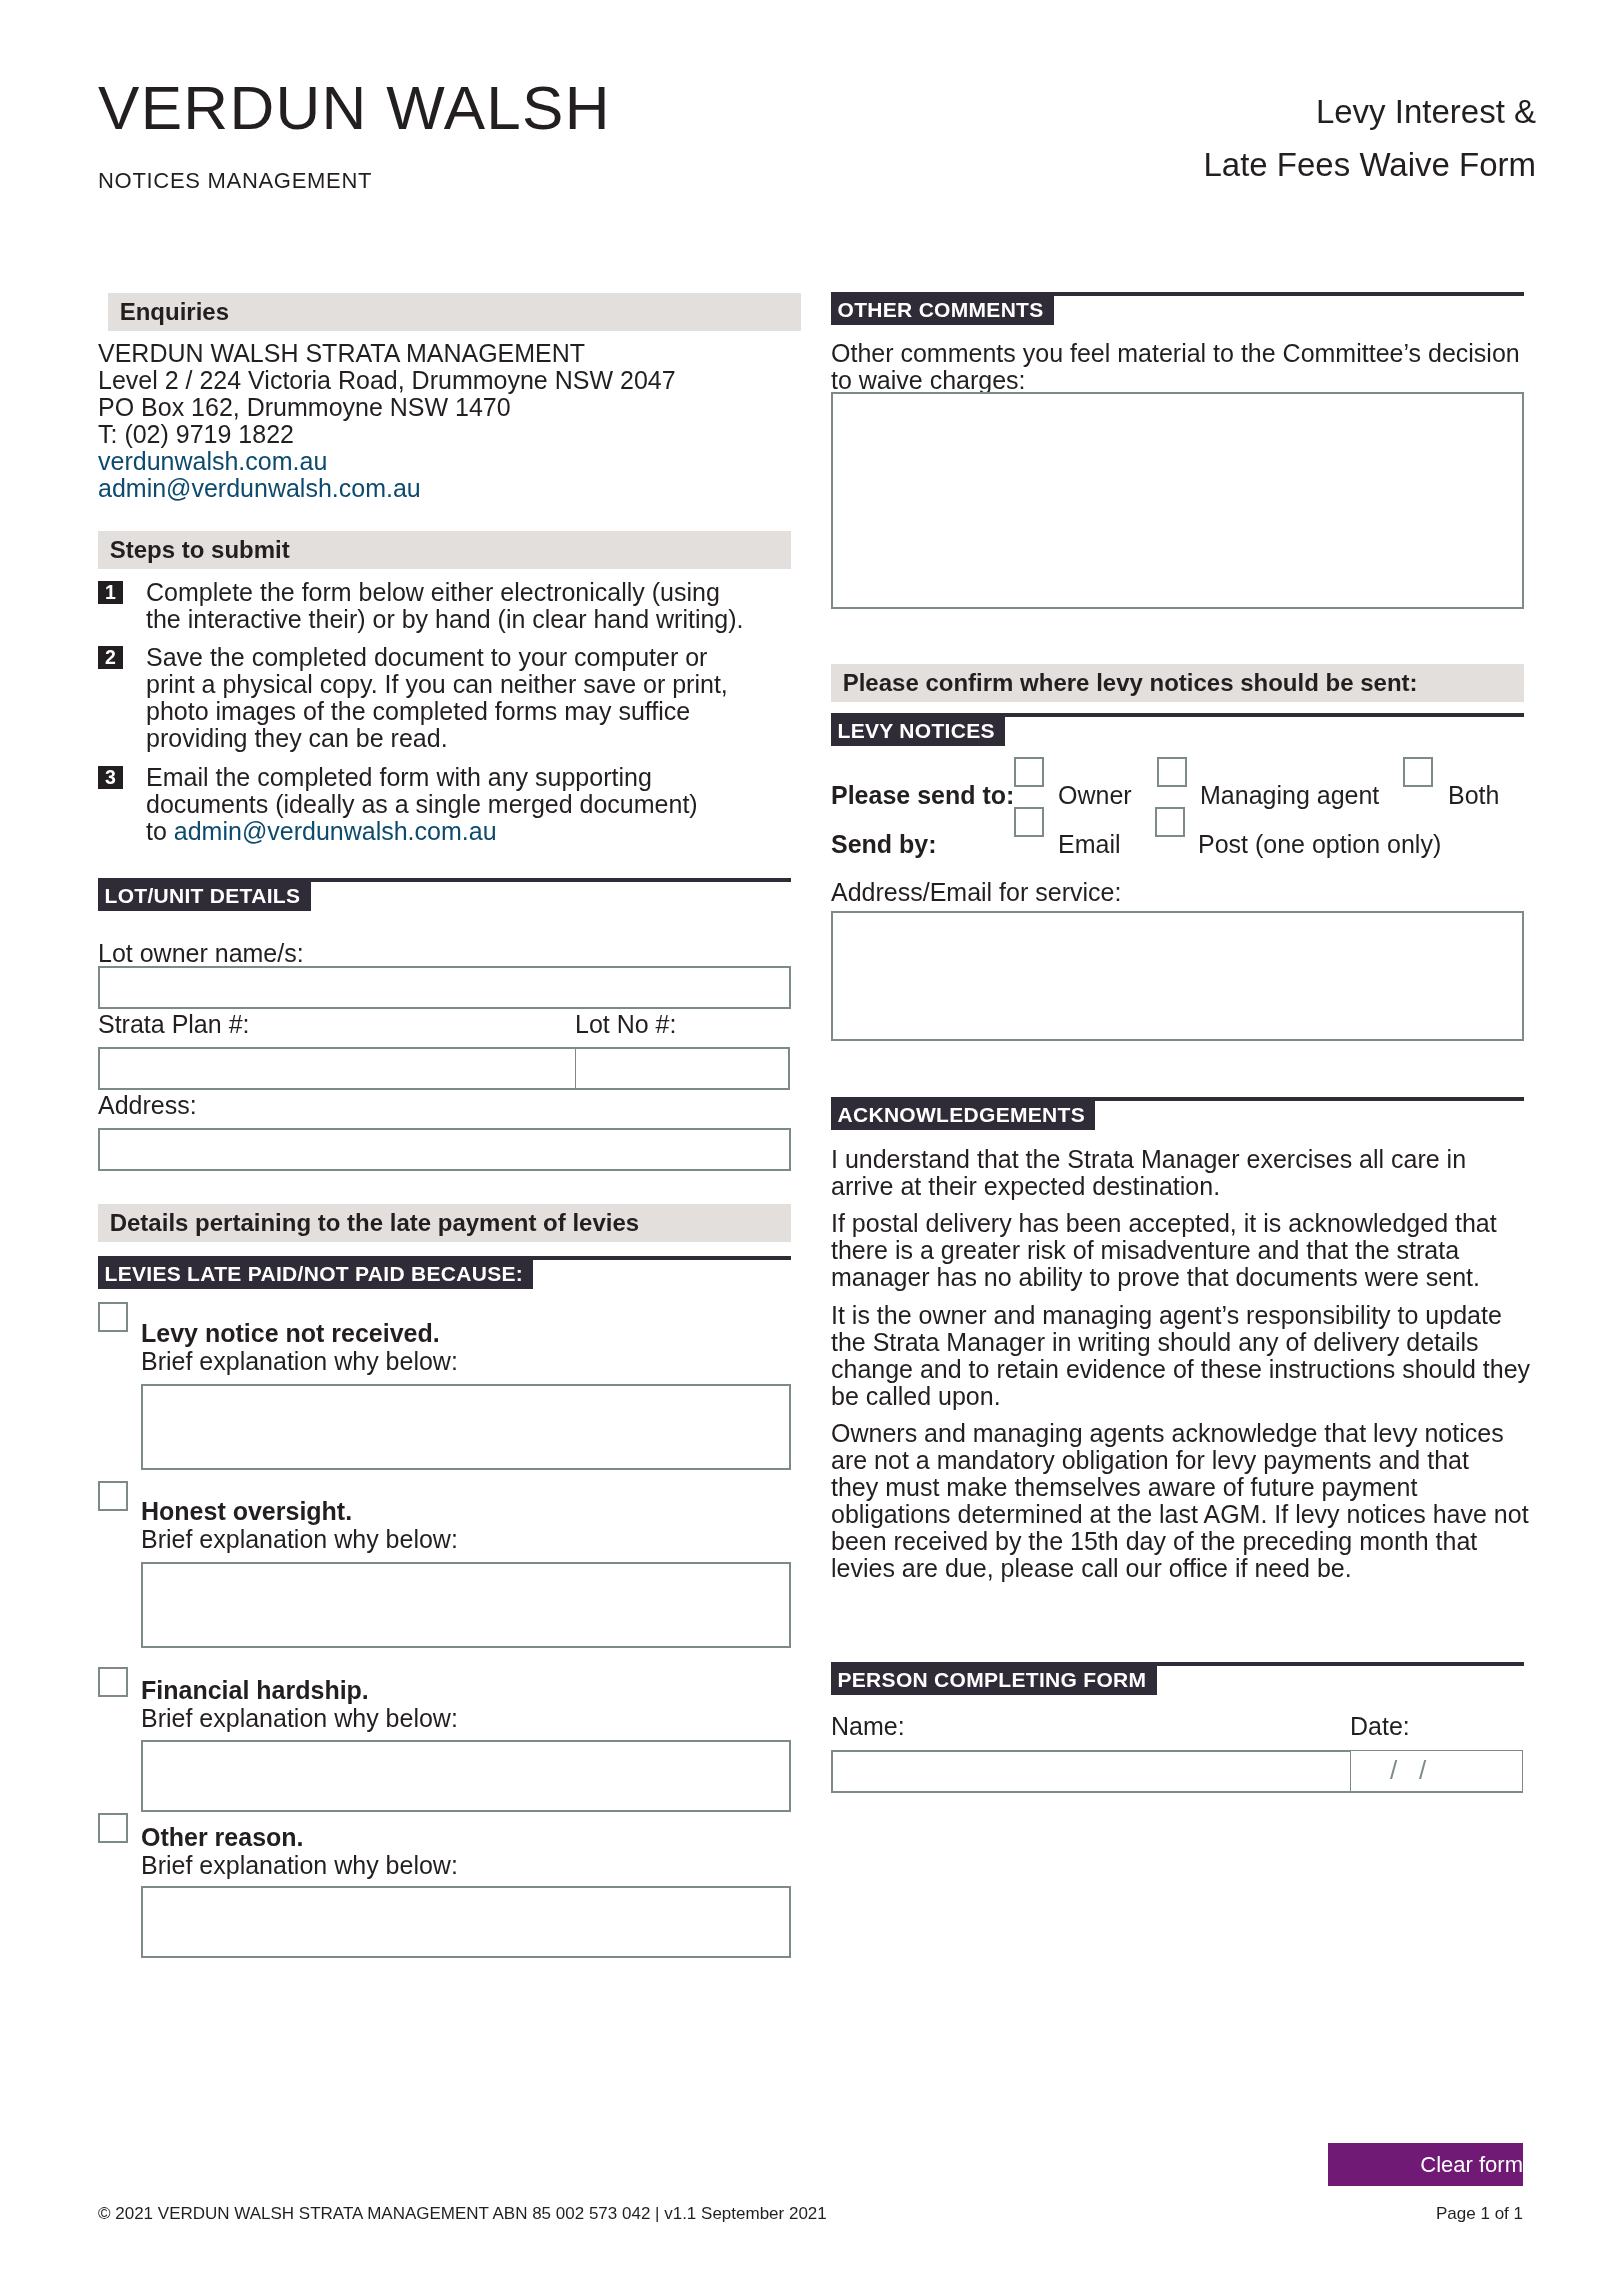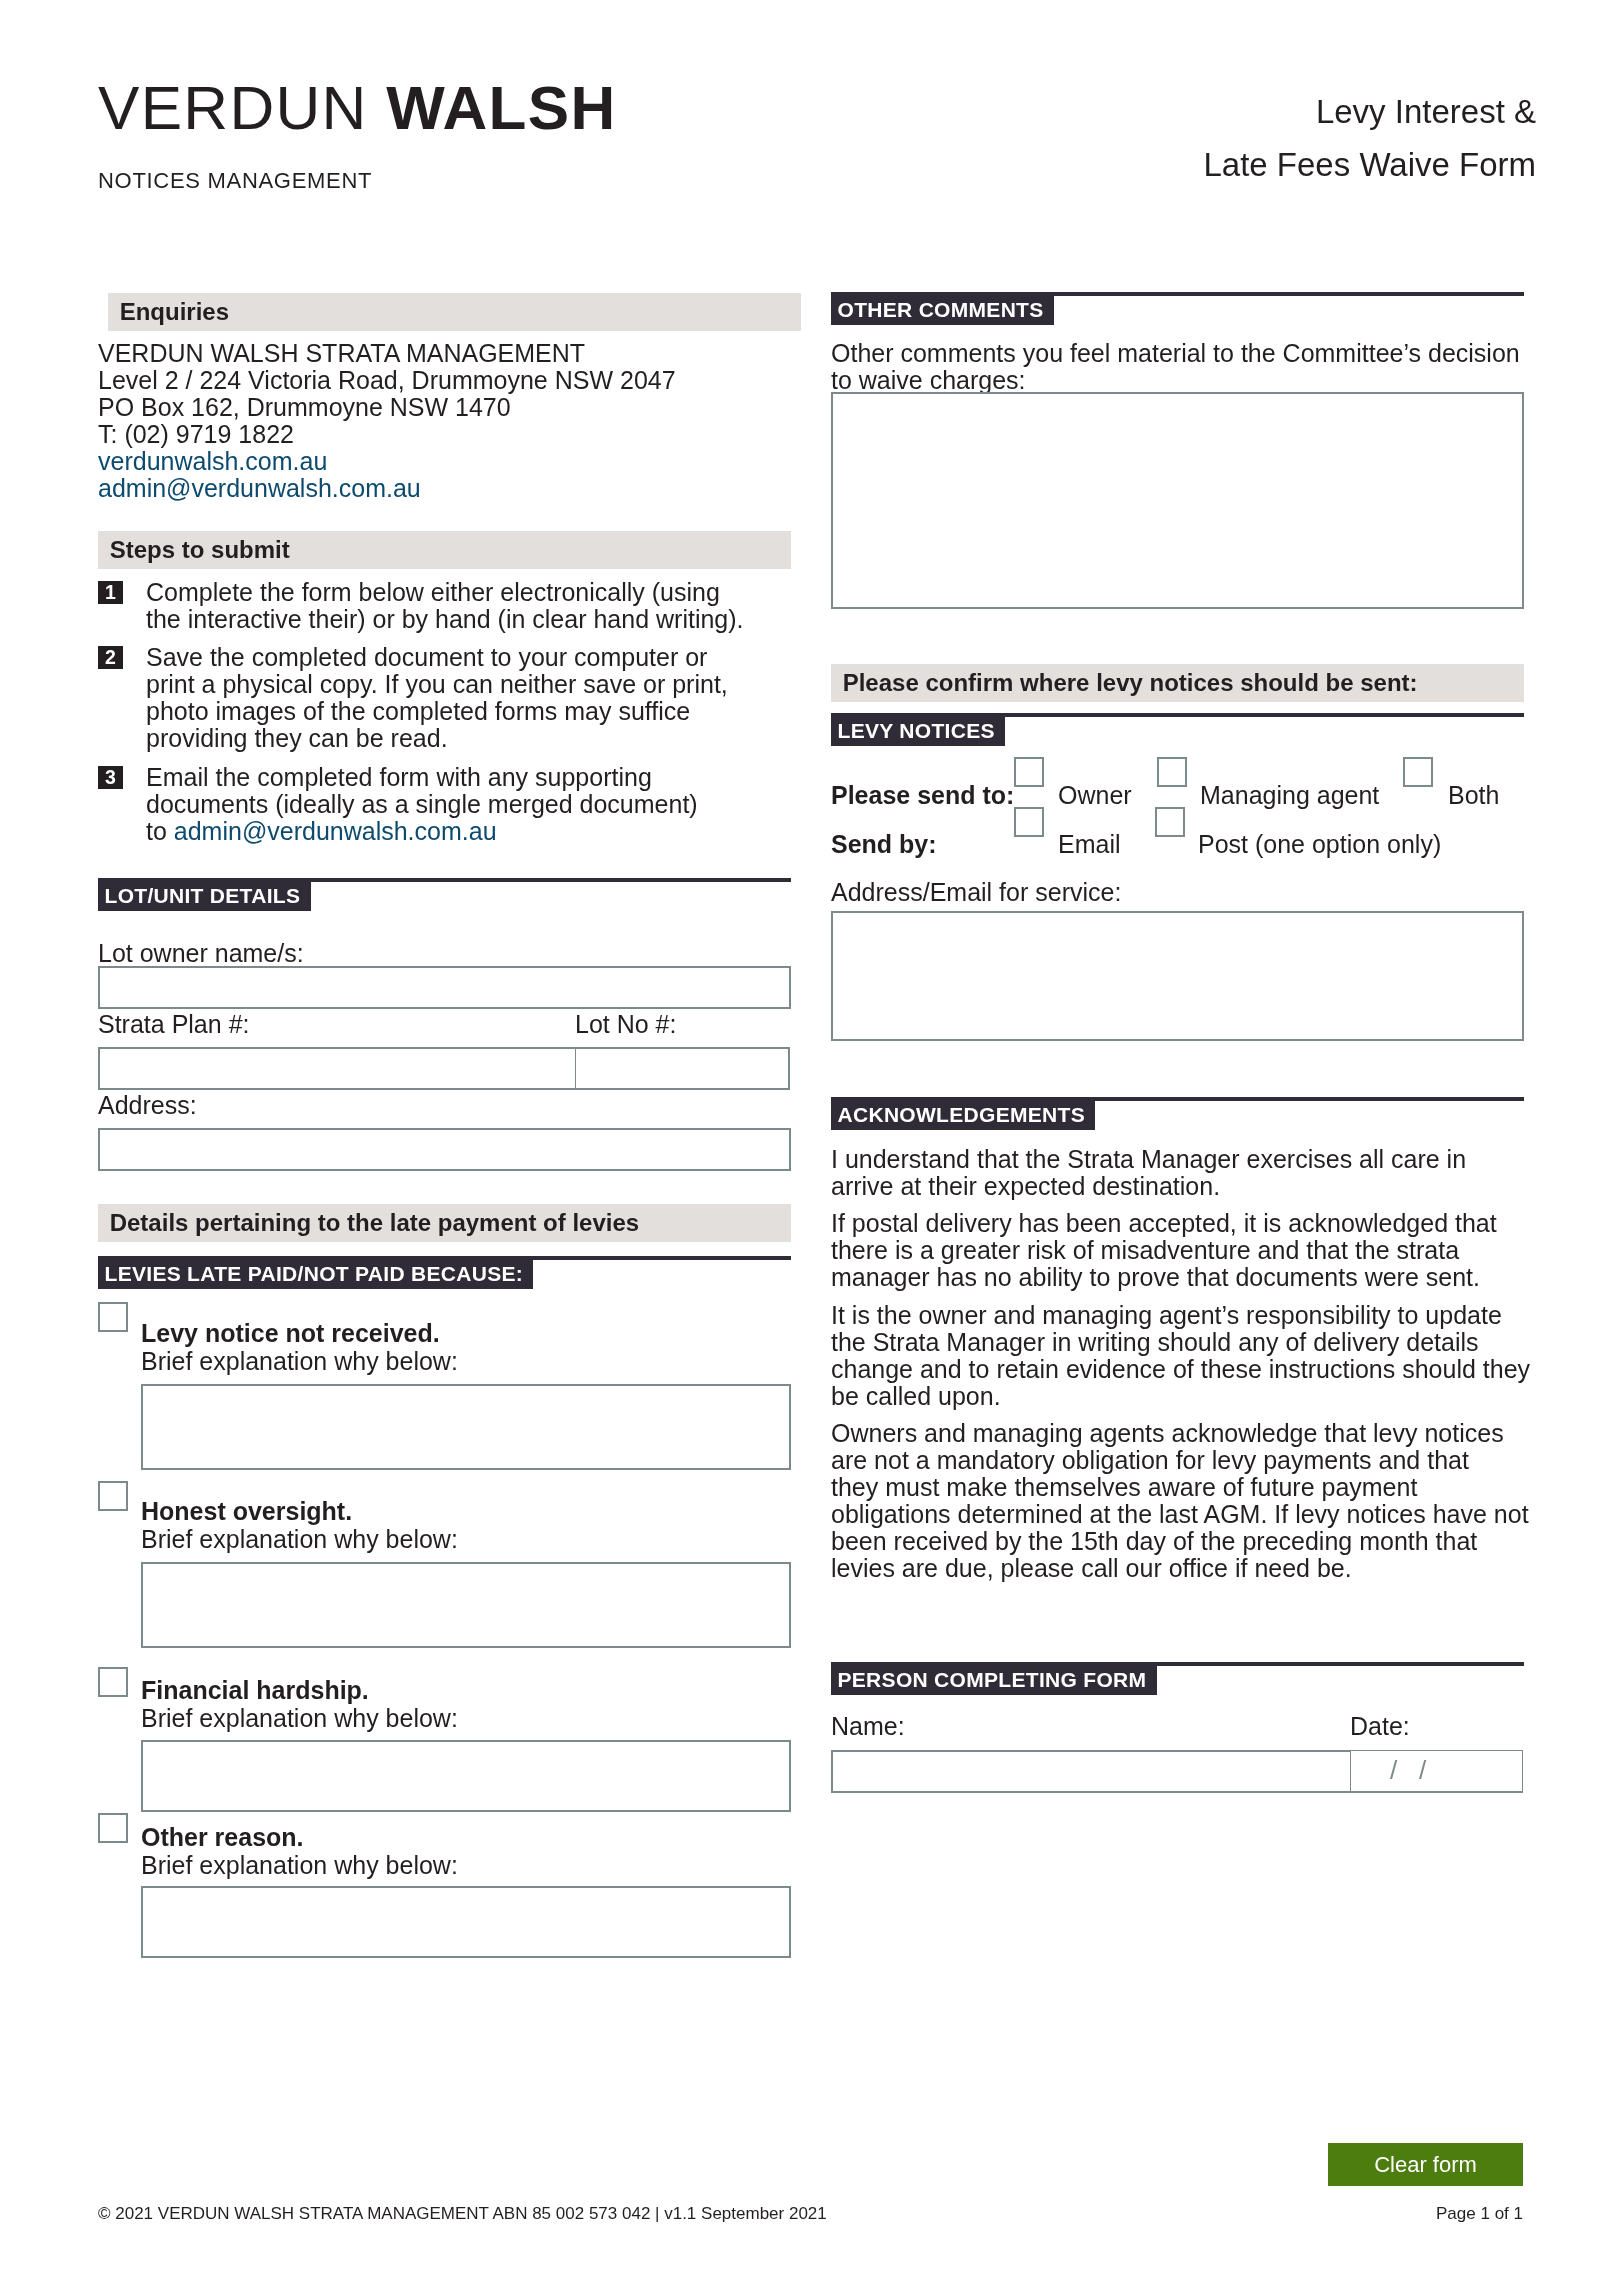--- a/index.html
+++ b/index.html
@@ -1,32 +1,32 @@
 <!DOCTYPE html>
 <html style="font-size:10.4px"><head>
 <meta charset="utf-8">
 <style>
   html, body { margin:0; padding:0; background:#ffffff; }
   body { width:1617px; height:2284px; position:relative; font-family:"Liberation Sans", sans-serif; color:#231f20; overflow:hidden; }
   .abs { position:absolute; }
   .logo-main { left:98px; top:77px; font-size:62px; letter-spacing:1.3px; line-height:1; white-space:nowrap; }
-  .logo-main .b { font-weight:bold; }
+  .logo-main .b { font-weight:normal; }
   .logo-sub { left:98px; top:168px; font-size:22px; letter-spacing:0.7px; }
   .title { right:81px; top:85px; font-size:33px; text-align:right; line-height:53px; }
   .gbar { background:#e3dfdc; height:38px; font-weight:bold; font-size:24px; line-height:38px; padding-left:11.7px; box-sizing:border-box; }
   .dtab { height:33px; }
   .dtab .rule { position:absolute; left:0; right:0; top:0; height:3.9px; background:#2f2c38; }
   .dtab .lbl { position:absolute; left:0; top:0; height:33px; background:#2f2c38; color:#fff; font-weight:bold; font-size:21px; line-height:36px; padding:0 10.4px 0 6.5px; letter-spacing:0.3px; white-space:nowrap; }
   .txt { font-size:25px; line-height:27px; white-space:nowrap; }
   .link { color:#0c4a6e; }
   .field { border:2.6px solid #7d8a8a; box-sizing:border-box; background:#fff; }
   .cb { width:30px; height:30px; border:2px solid #7d8a8a; box-sizing:border-box; background:#fff; }
   .num { width:25px; height:23.4px; background:#231f20; color:#fff; font-weight:bold; font-size:19.5px; line-height:23.4px; text-align:center; }
   .bold { font-weight:bold; }
-  .btn { background:#4d7c0f; color:#fff; font-size:22px; text-align:center; line-height:43px; cursor:pointer; }
+  .btn { background:#701a75; color:#fff; font-size:22px; text-align:right; line-height:43px; cursor:pointer; }
   .foot { font-size:17px; }
 </style>
 </head>
 <body>
 
 <div class="abs logo-main"><span>VERDUN</span> <span class="b">WALSH</span></div>
 <div class="abs logo-sub">NOTICES MANAGEMENT</div>
 <div class="abs title">
   <div>Levy Interest &amp;</div>
   <div>Late Fees Waive Form</div>

